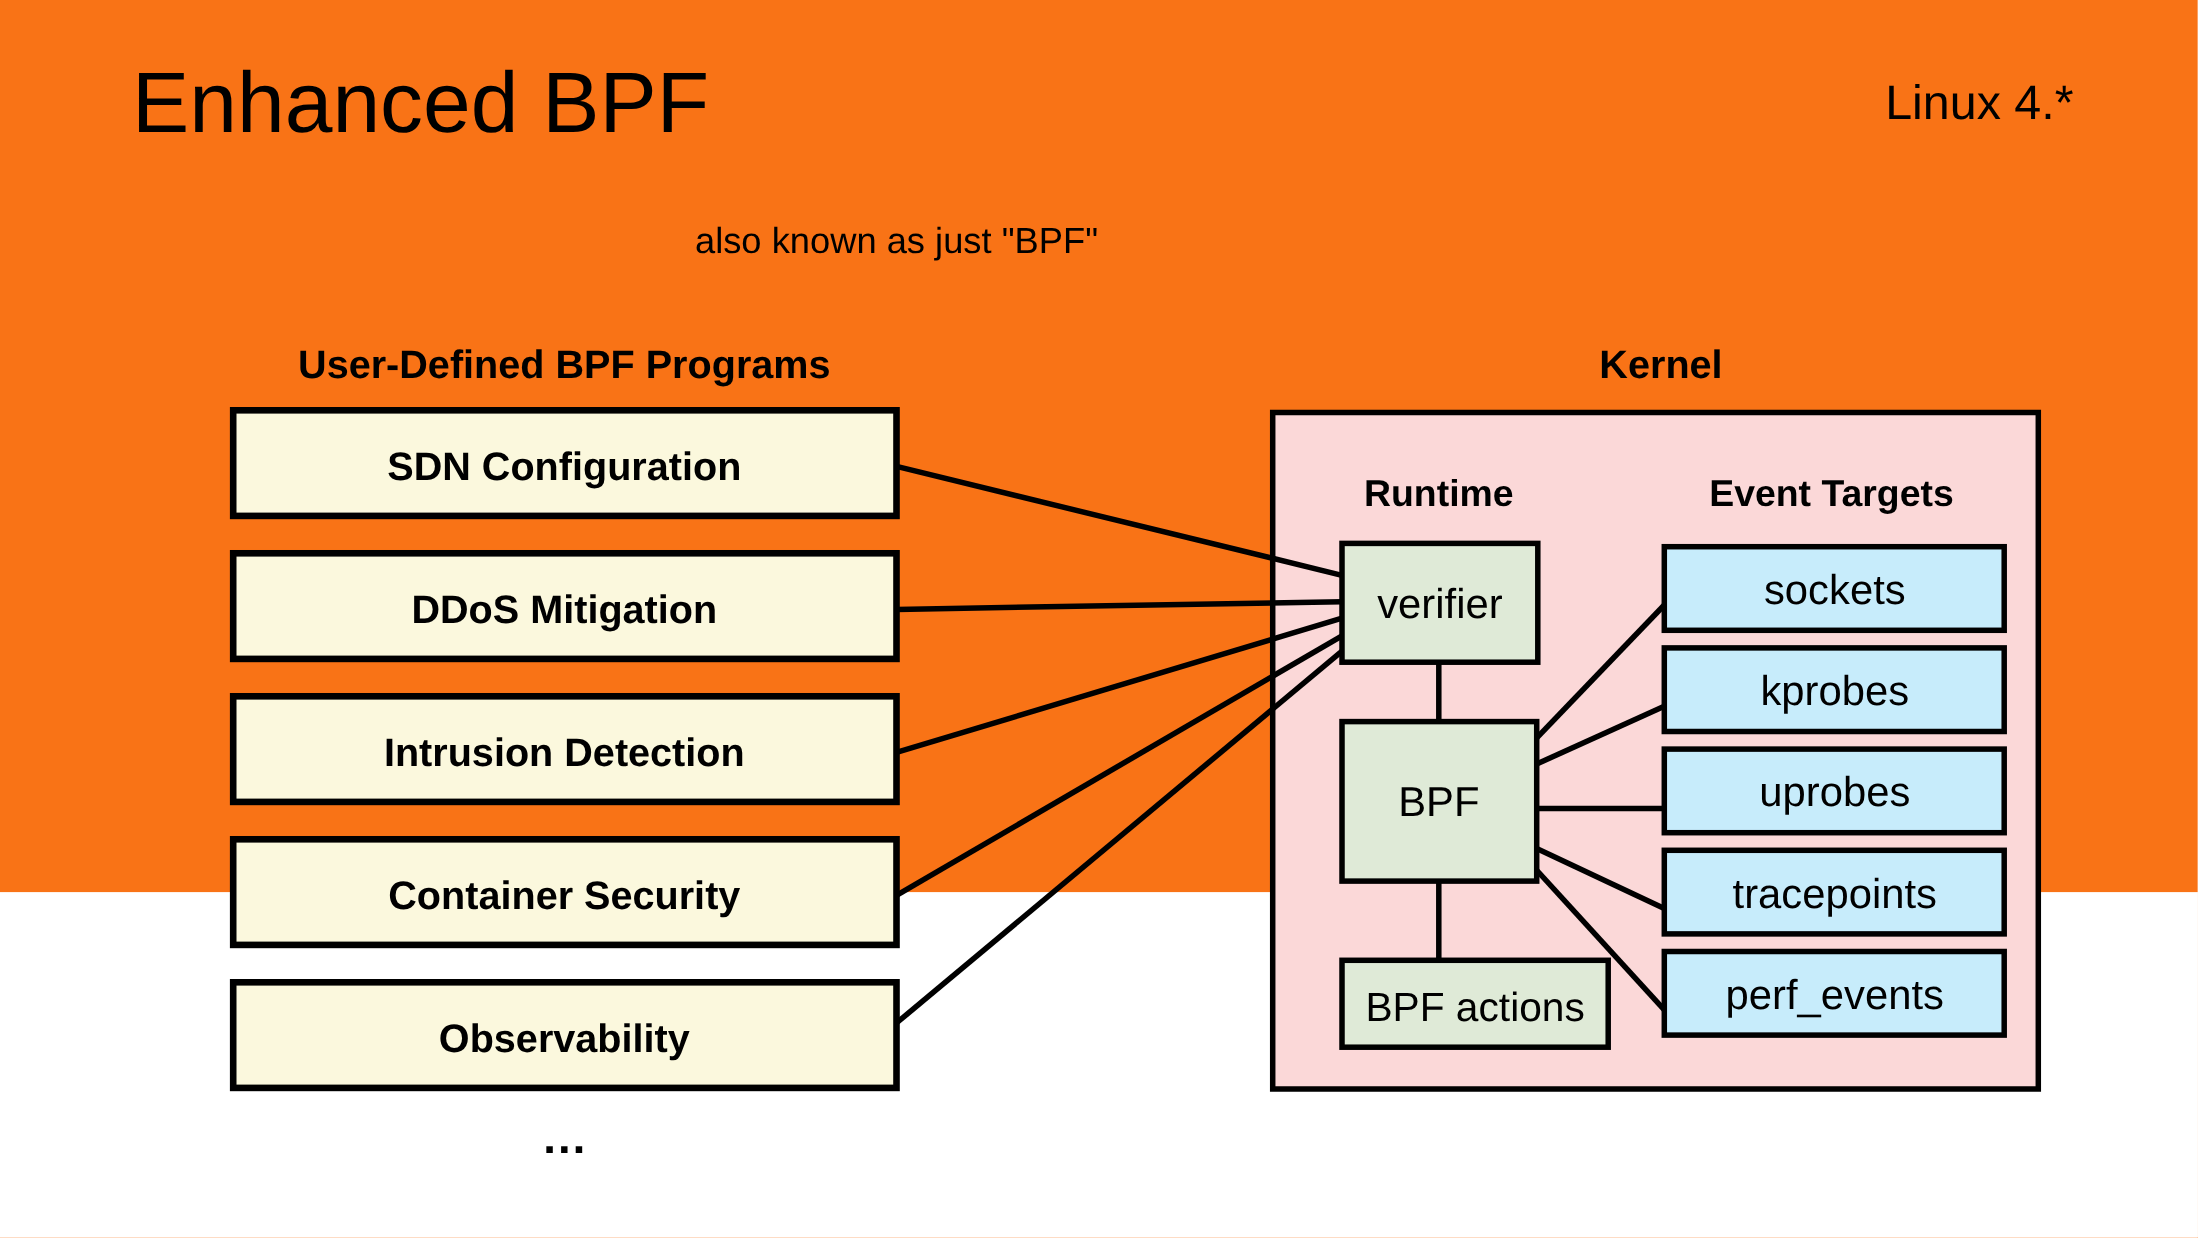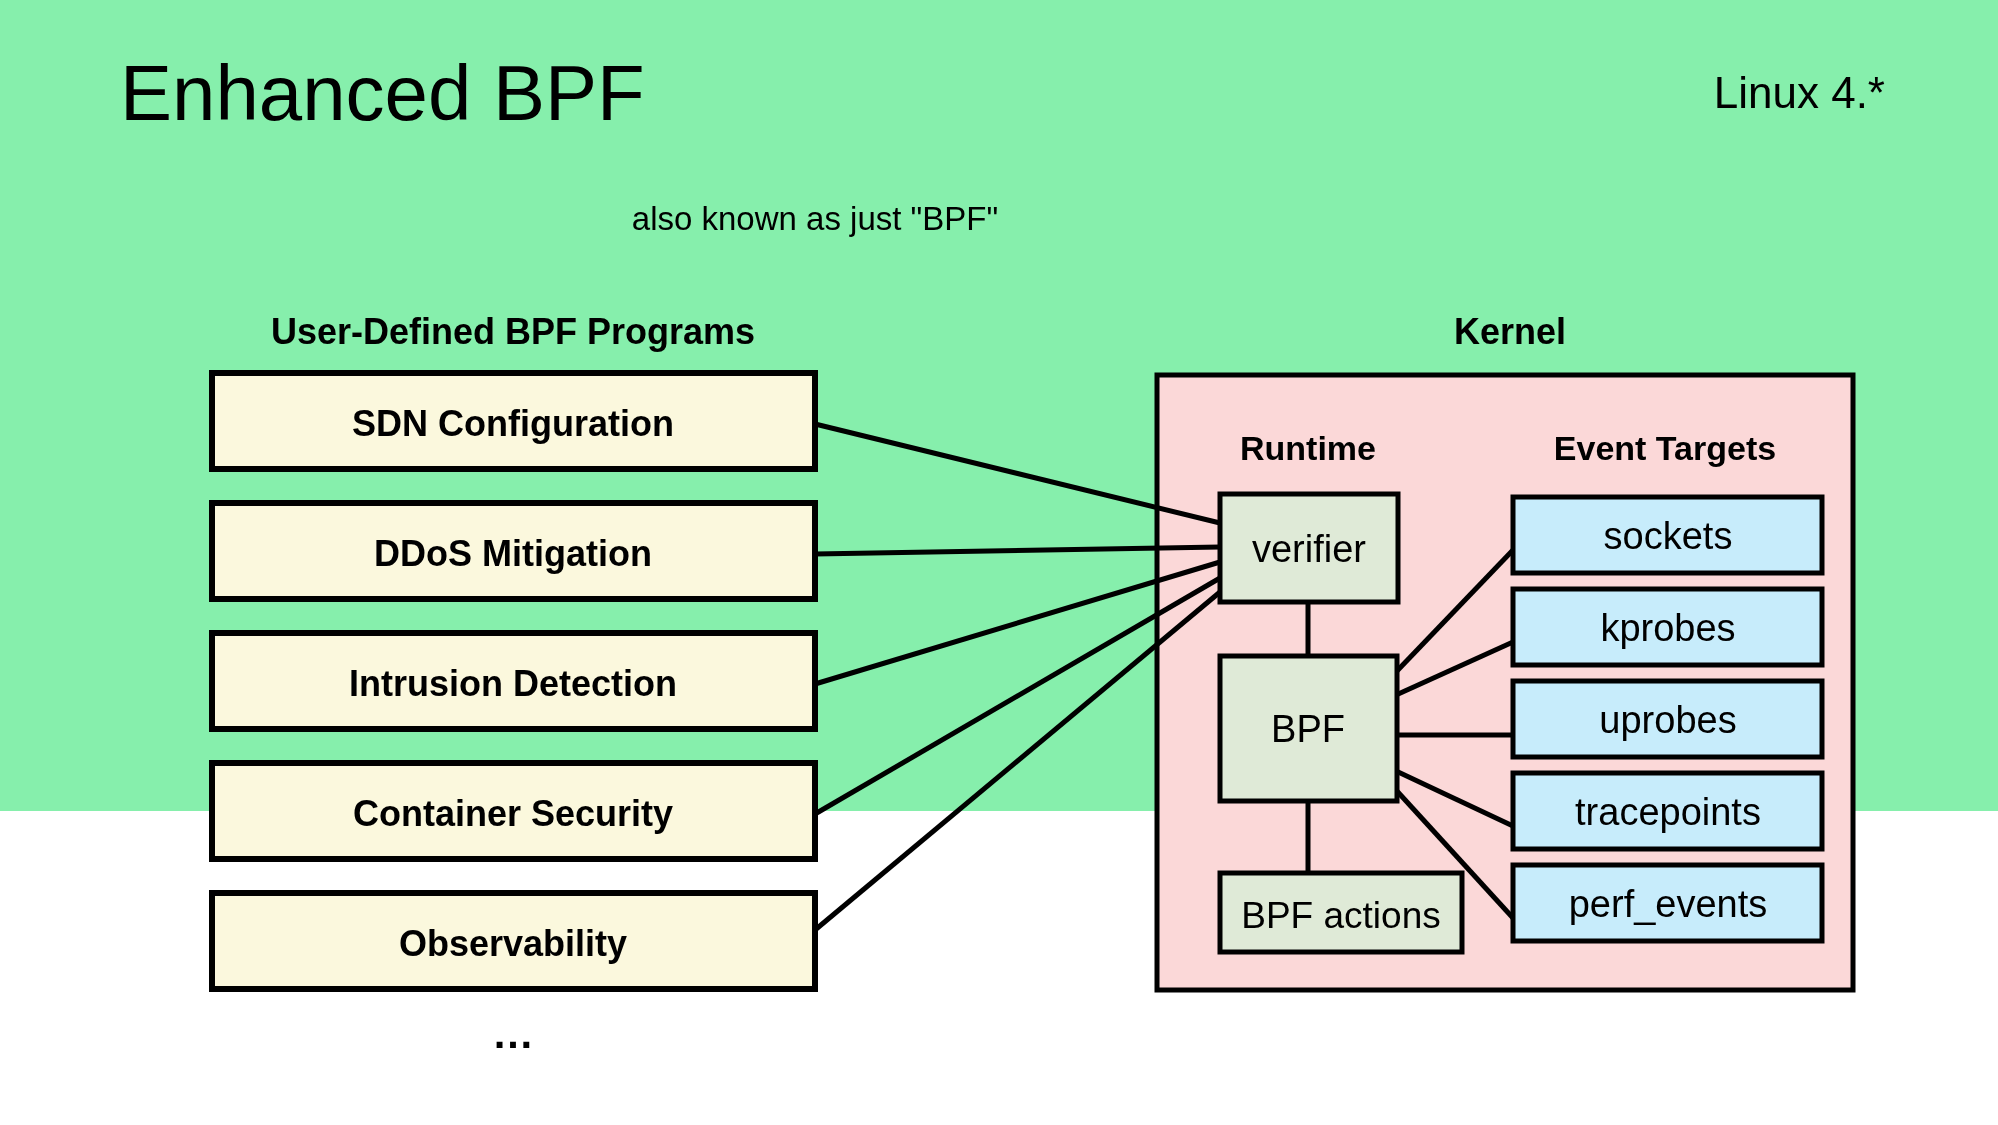--- a/index.html
+++ b/index.html
@@ -10,21 +10,21 @@
   body {
     font-family: "Liberation Sans", sans-serif;
     width: 1998px;
     height: 1125px;
     overflow: hidden;
   }
   #slide {
     position: relative;
     width: 1998px;
     height: 811px;
-    background: #86efac;
+    background: #f97316;
   }
   #diagram {
     position: absolute;
     left: 0;
     top: 0;
     width: 1998px;
     height: 1125px;
   }
   .ttl {
     font-weight: 300;

